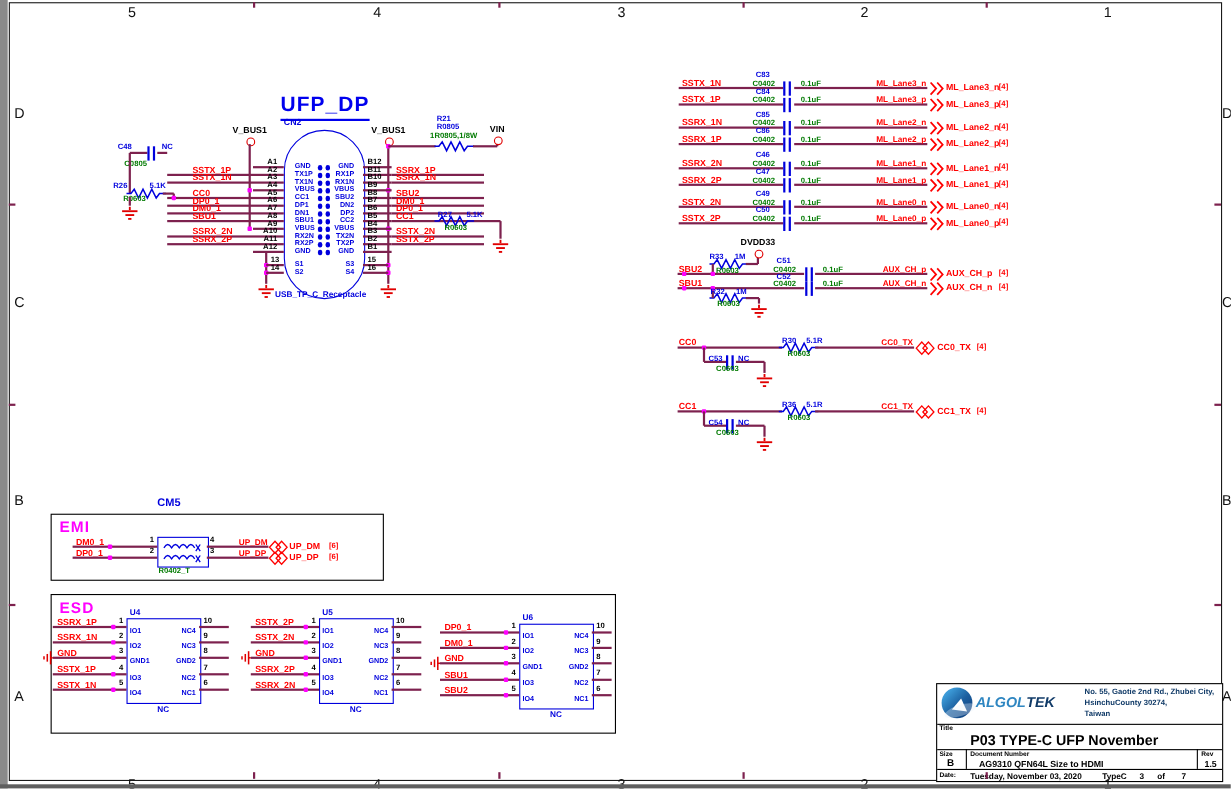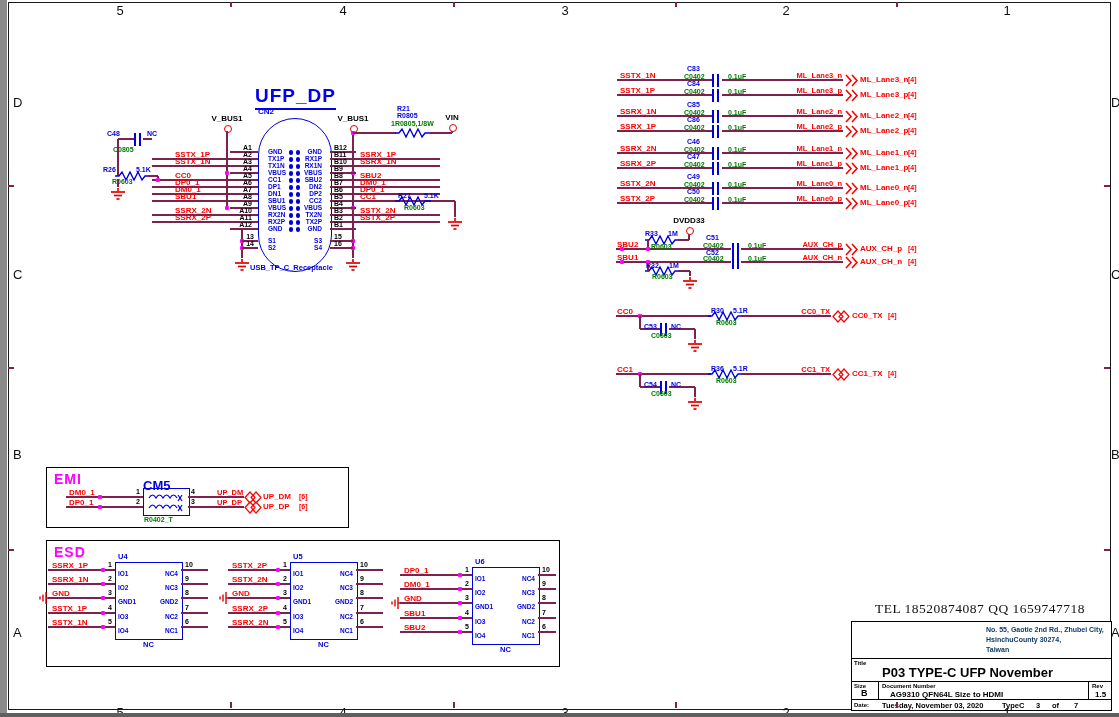--- a/index.html
+++ b/index.html
@@ -43,23 +43,30 @@
   <div class="grayB"></div>
 
   <div id="ufp-title">UFP_DP</div>
 
   <div class="box" style="left:46px;top:467px;width:301px;height:59px;"></div>
   <div class="sec-title" style="left:54px;top:471px;">EMI</div>
 
   <div class="box" style="left:46px;top:540px;width:512px;height:125px;"></div>
   <div class="sec-title" style="left:54px;top:544px;">ESD</div>
 
-  <div id="tel">TEL  18520874087  QQ  1659747718</div>
 
   <div id="tblock">
+    <div style="position:absolute;left:0;top:0;width:130px;height:36px;">
+      <div id="logo-circle">
+        <div id="logo-tri"></div>
+        <div id="logo-swoosh"></div>
+      </div>
+      <span class="t" style="left:35px;top:10px;font-size:13px;font-style:italic;color:#2e86c1;">ALGOL</span>
+      <span class="t" style="left:81px;top:10px;font-size:13px;font-style:italic;color:#103a67;">TEK</span>
+    </div>
     <div class="t navy" style="left:134px;top:4px;font-size:7px;">No. 55, Gaotie 2nd Rd., Zhubei City,</div>
     <div class="t navy" style="left:134px;top:14px;font-size:7px;">HsinchuCounty 30274,</div>
     <div class="t navy" style="left:134px;top:24px;font-size:7px;">Taiwan</div>
 
     <div class="tb-row" style="left:0;top:36px;width:259px;height:0;"></div>
     <div class="t tiny" style="left:2px;top:38px;">Title</div>
     <div class="t" style="left:30px;top:44px;font-size:13px;color:#000;">P03 TYPE-C UFP November</div>
 
     <div class="tb-row" style="left:0;top:59px;width:259px;height:0;"></div>
     <div style="position:absolute;left:26px;top:59px;width:0;height:18px;border-left:1px solid #000;"></div>
@@ -671,21 +678,21 @@
         <g stroke="#0000dd" stroke-width="1.2" fill="none">
   <path d="M2,7 Q5.5,1 9,7 Q12.5,1 16,7 Q19.5,1 23,7 Q26.5,1 30,7"></path>
   <path d="M2,17 Q5.5,11 9,17 Q12.5,11 16,17 Q19.5,11 23,17 Q26.5,11 30,17"></path>
   <line x1="31" y1="4" x2="35" y2="10"></line>
           <line x1="35" y1="4" x2="31" y2="10"></line>
   <line x1="31" y1="14" x2="35" y2="20"></line>
           <line x1="35" y1="14" x2="31" y2="20"></line>
         </g>
       </svg>
     </div>
-    <span class="t" style="left: 143px; top: 479px; color: rgb(0, 0, 221); font-size: 13px;">CM5</span>
+    <span class="t" style="left: 143px; top: 453px; color: rgb(0, 0, 221); font-size: 10px;">CM5</span>
     <span class="t" style="left: 144px; top: 516px; color: rgb(0, 122, 0); font-size: 7px;">R0402_T</span>
     <span class="t" style="left: 69px; top: 488.5px; color: rgb(255, 0, 0); font-size: 8px;">DM0_1</span>
     <div class="wire" style="left: 66px; top: 496.4px; width: 77px; height: 1.2px;"></div>
     <div class="dot" style="left: 98px; top: 495px;"></div>
     <span class="t" style="left: 140px; top: 488px; color: rgb(0, 0, 0); font-size: 7px; transform: translateX(-100%);">1</span>
     <span class="t" style="left: 191px; top: 488px; color: rgb(0, 0, 0); font-size: 7px;">4</span>
     <div class="wire" style="left: 188px; top: 496.4px; width: 56px; height: 1.2px;"></div>
     <span class="t" style="left: 217px; top: 488.5px; color: rgb(255, 0, 0); font-size: 7.5px;">UP_DM</span>
     <div style="position: absolute; left: 245px; top: 491.5px;">
       <svg width="17" height="11" viewBox="0 0 17 11">

